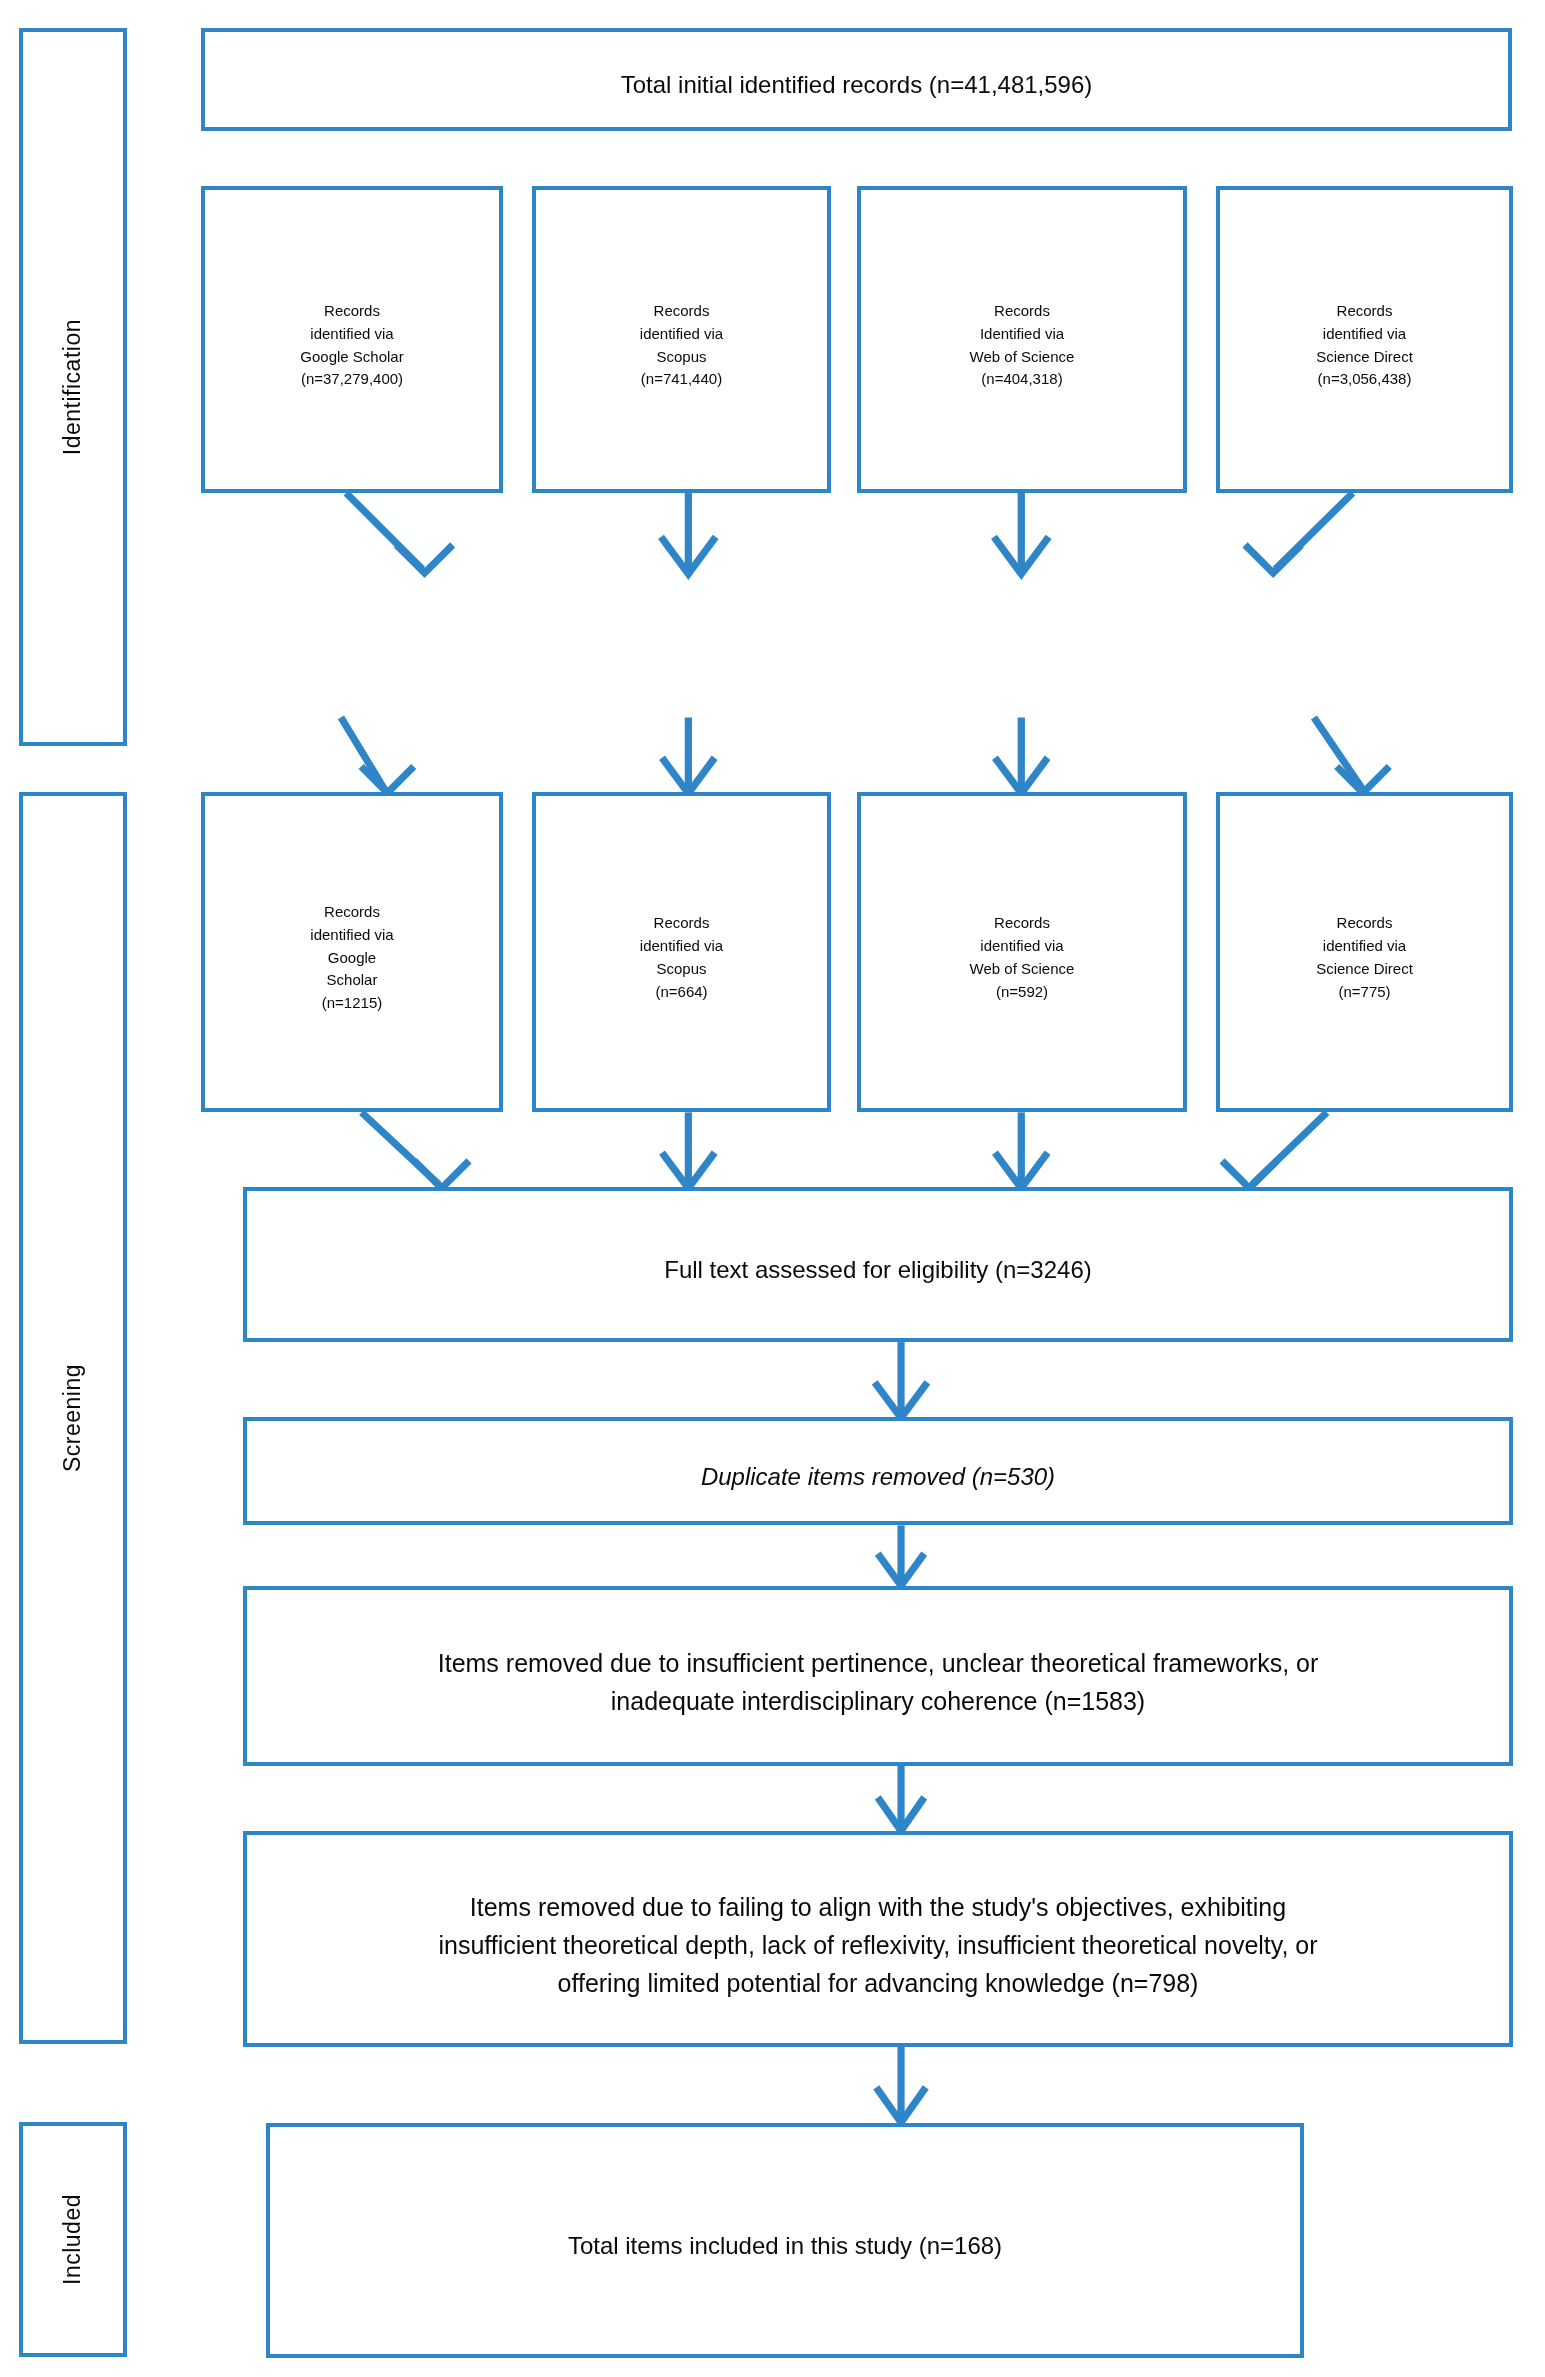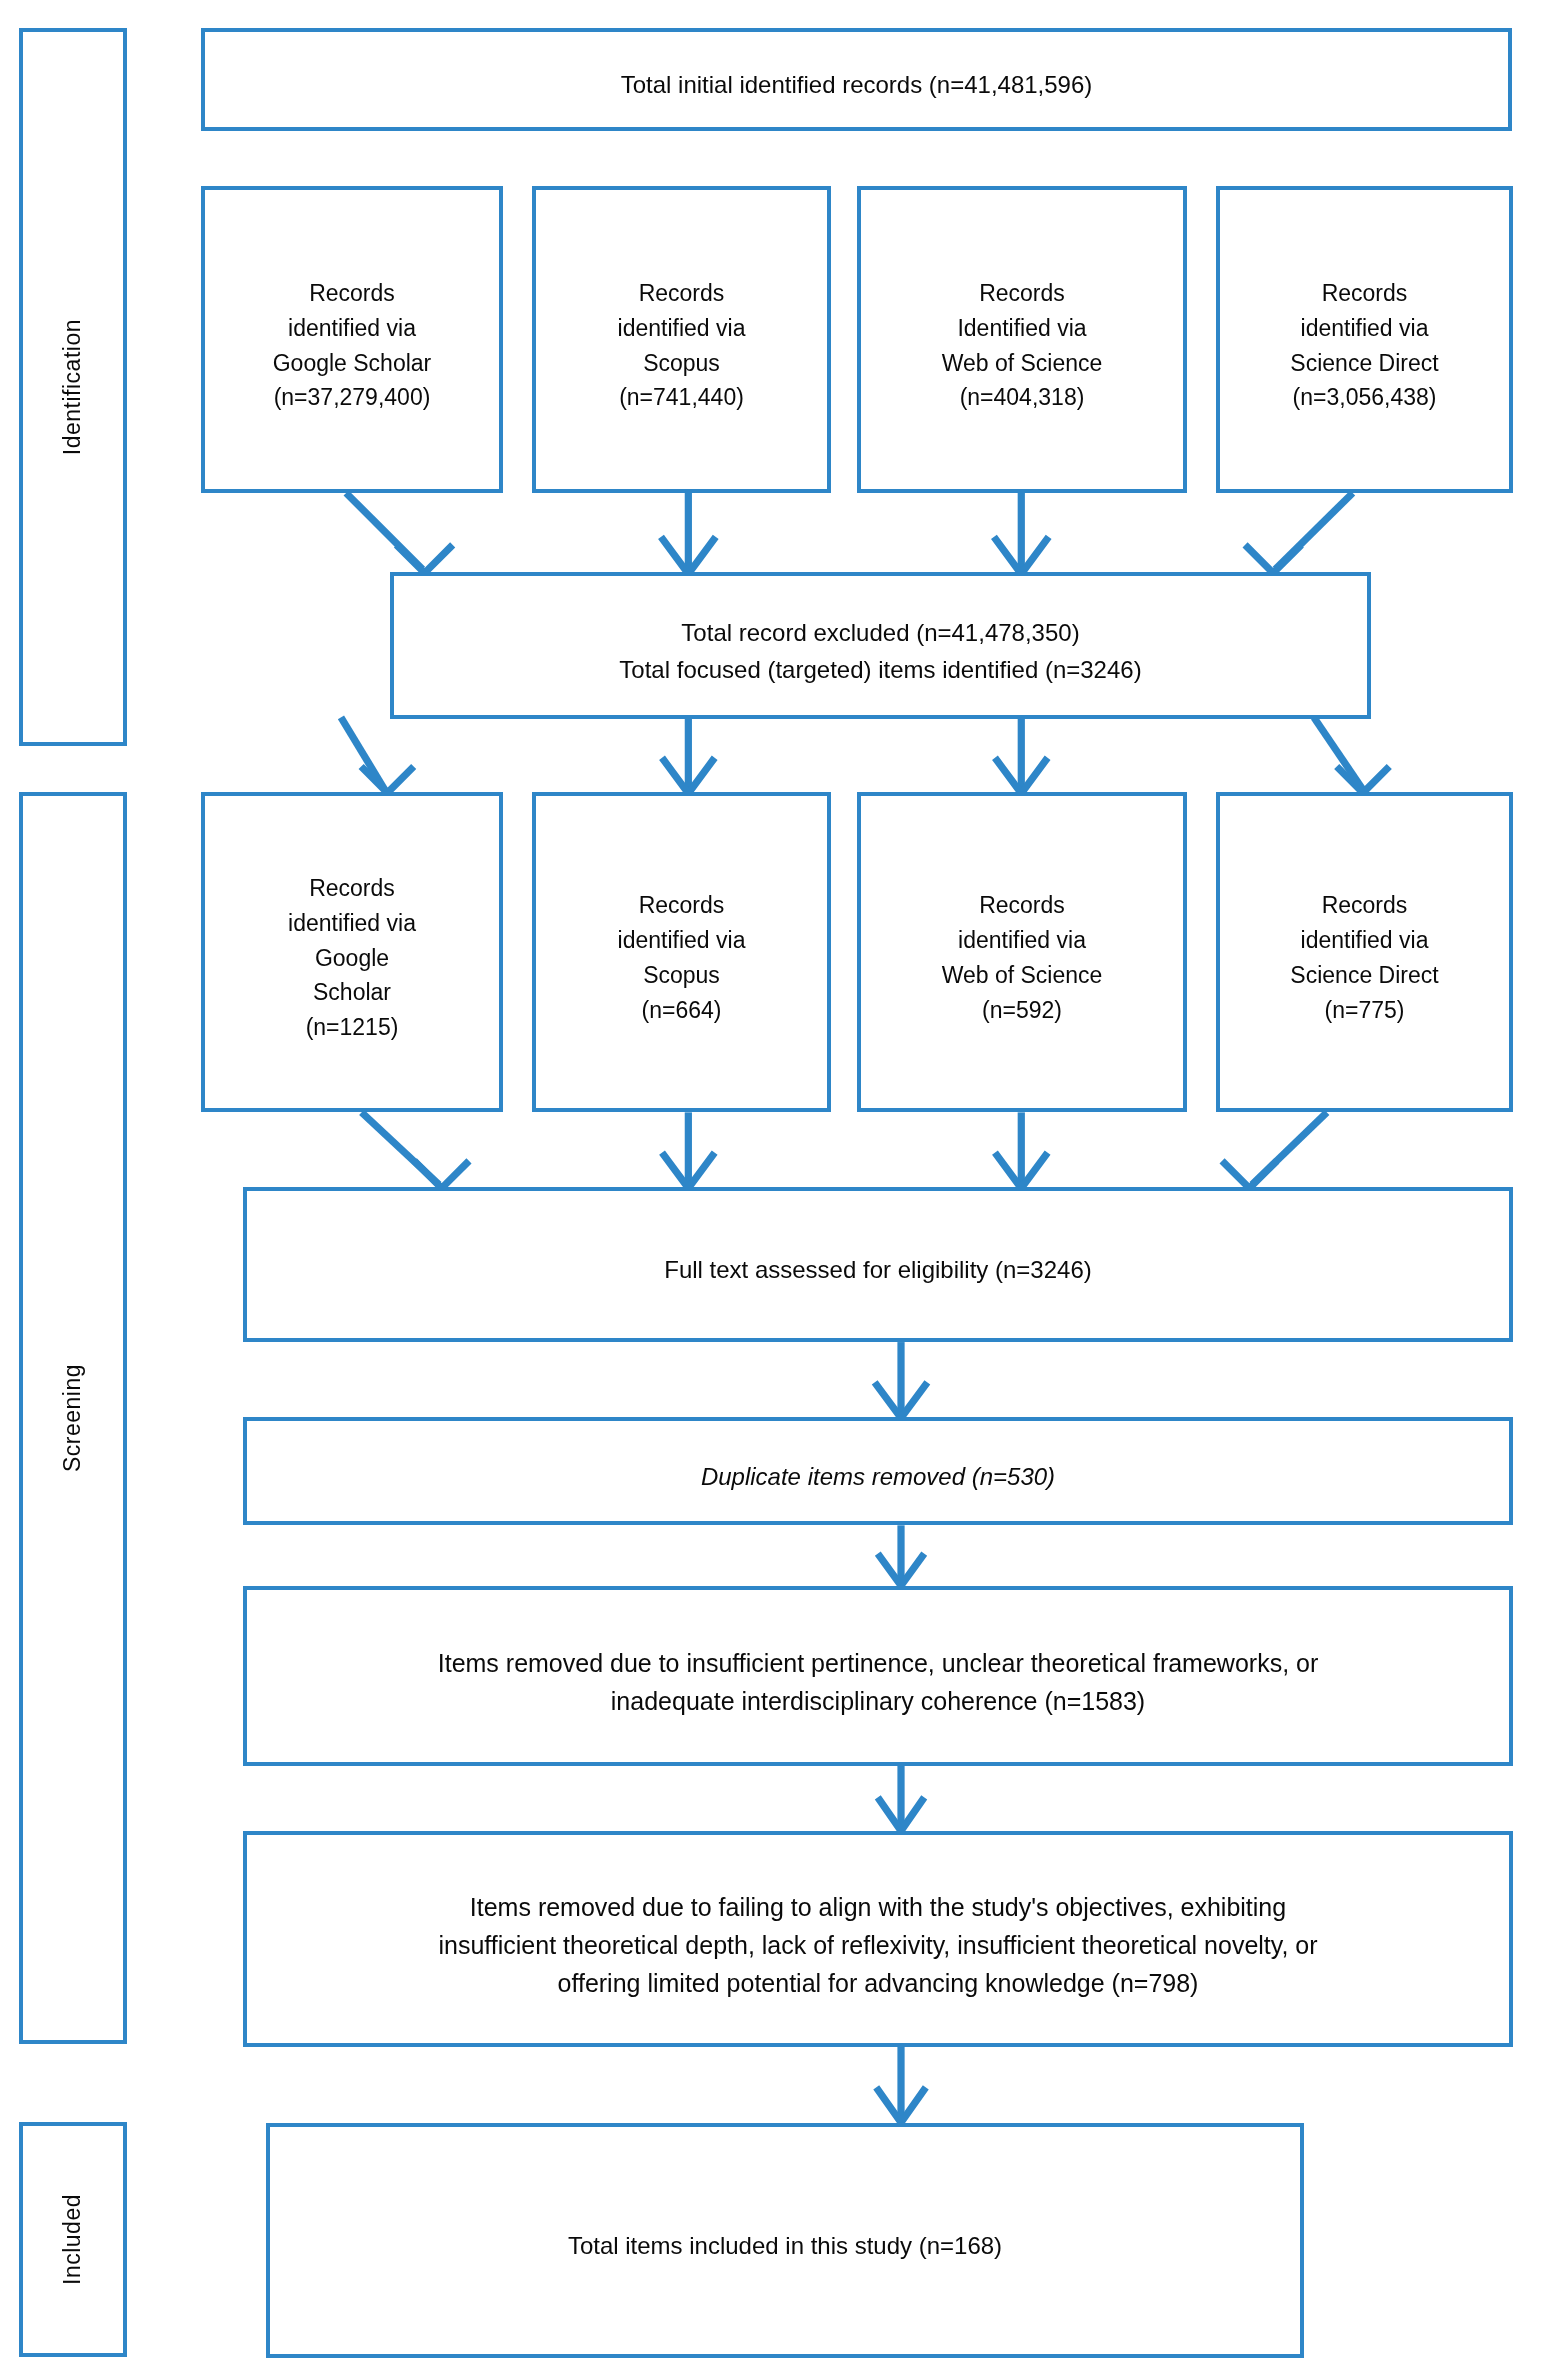--- a/index.html
+++ b/index.html
@@ -55,21 +55,21 @@
     justify-content: center;
   }
   .stage-label .vtxt {
     writing-mode: vertical-rl;
     transform: rotate(180deg);
     white-space: nowrap;
     letter-spacing: 0.5px;
     color: #0a0a0a;
   }
   .fs-big   { font-size: 24px; }
-  .fs-mid   { font-size: 23px; }
+  .fs-mid   { font-size: 15px; }
   .fs-small { font-size: 25px; }
   .fs-stage { font-size: 23px; }
 </style>
 </head>
 <body>
 
 <div id="page">
 
   <svg class="svg-layer" viewBox="0 0 2994 4605">
     <defs>
@@ -190,24 +190,20 @@
 (n=404,318)</span>
   </div>
 
   <div class="node" style="left:1216px; top:186px; width:297px; height:307px;">
     <span class="txt fs-mid">Records
 identified via
 Science Direct
 (n=3,056,438)</span>
   </div>
 
-  <div class="node" style="left:390px; top:572px; width:981px; height:147px;">
-    <span class="txt fs-big">Total record excluded (n=41,478,350)
-Total focused (targeted) items identified (n=3246)</span>
-  </div>
 
   <div class="node" style="left:201px; top:792px; width:302px; height:320px;">
     <span class="txt fs-mid">Records
 identified via
 Google
 Scholar
 (n=1215)</span>
   </div>
 
   <div class="node" style="left:532px; top:792px; width:299px; height:320px;">

